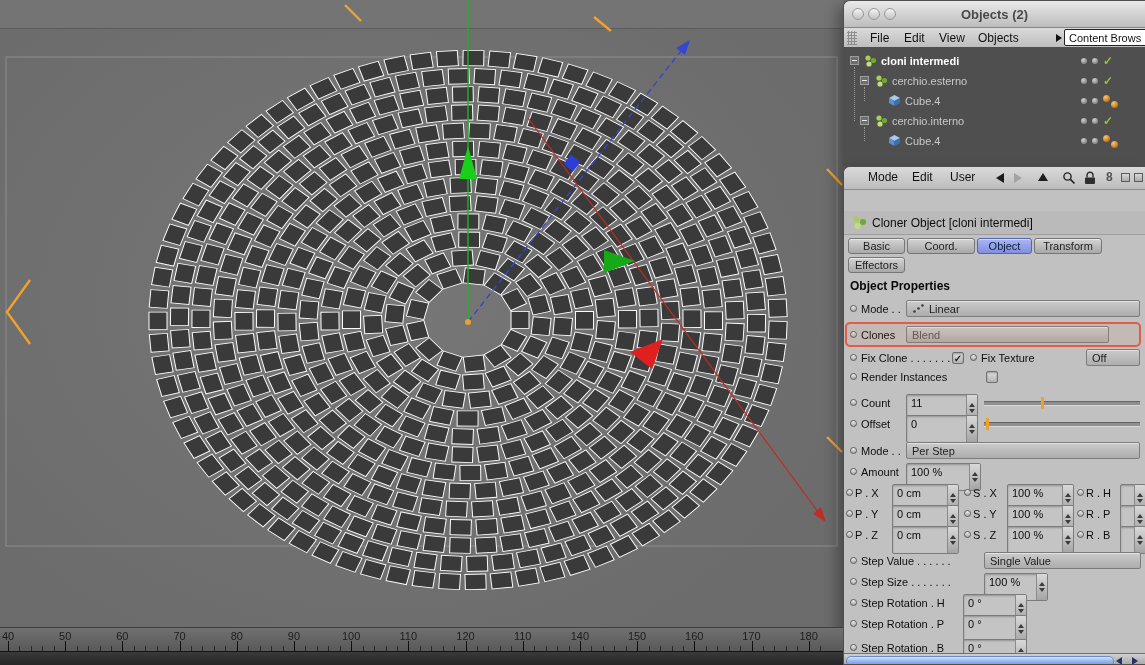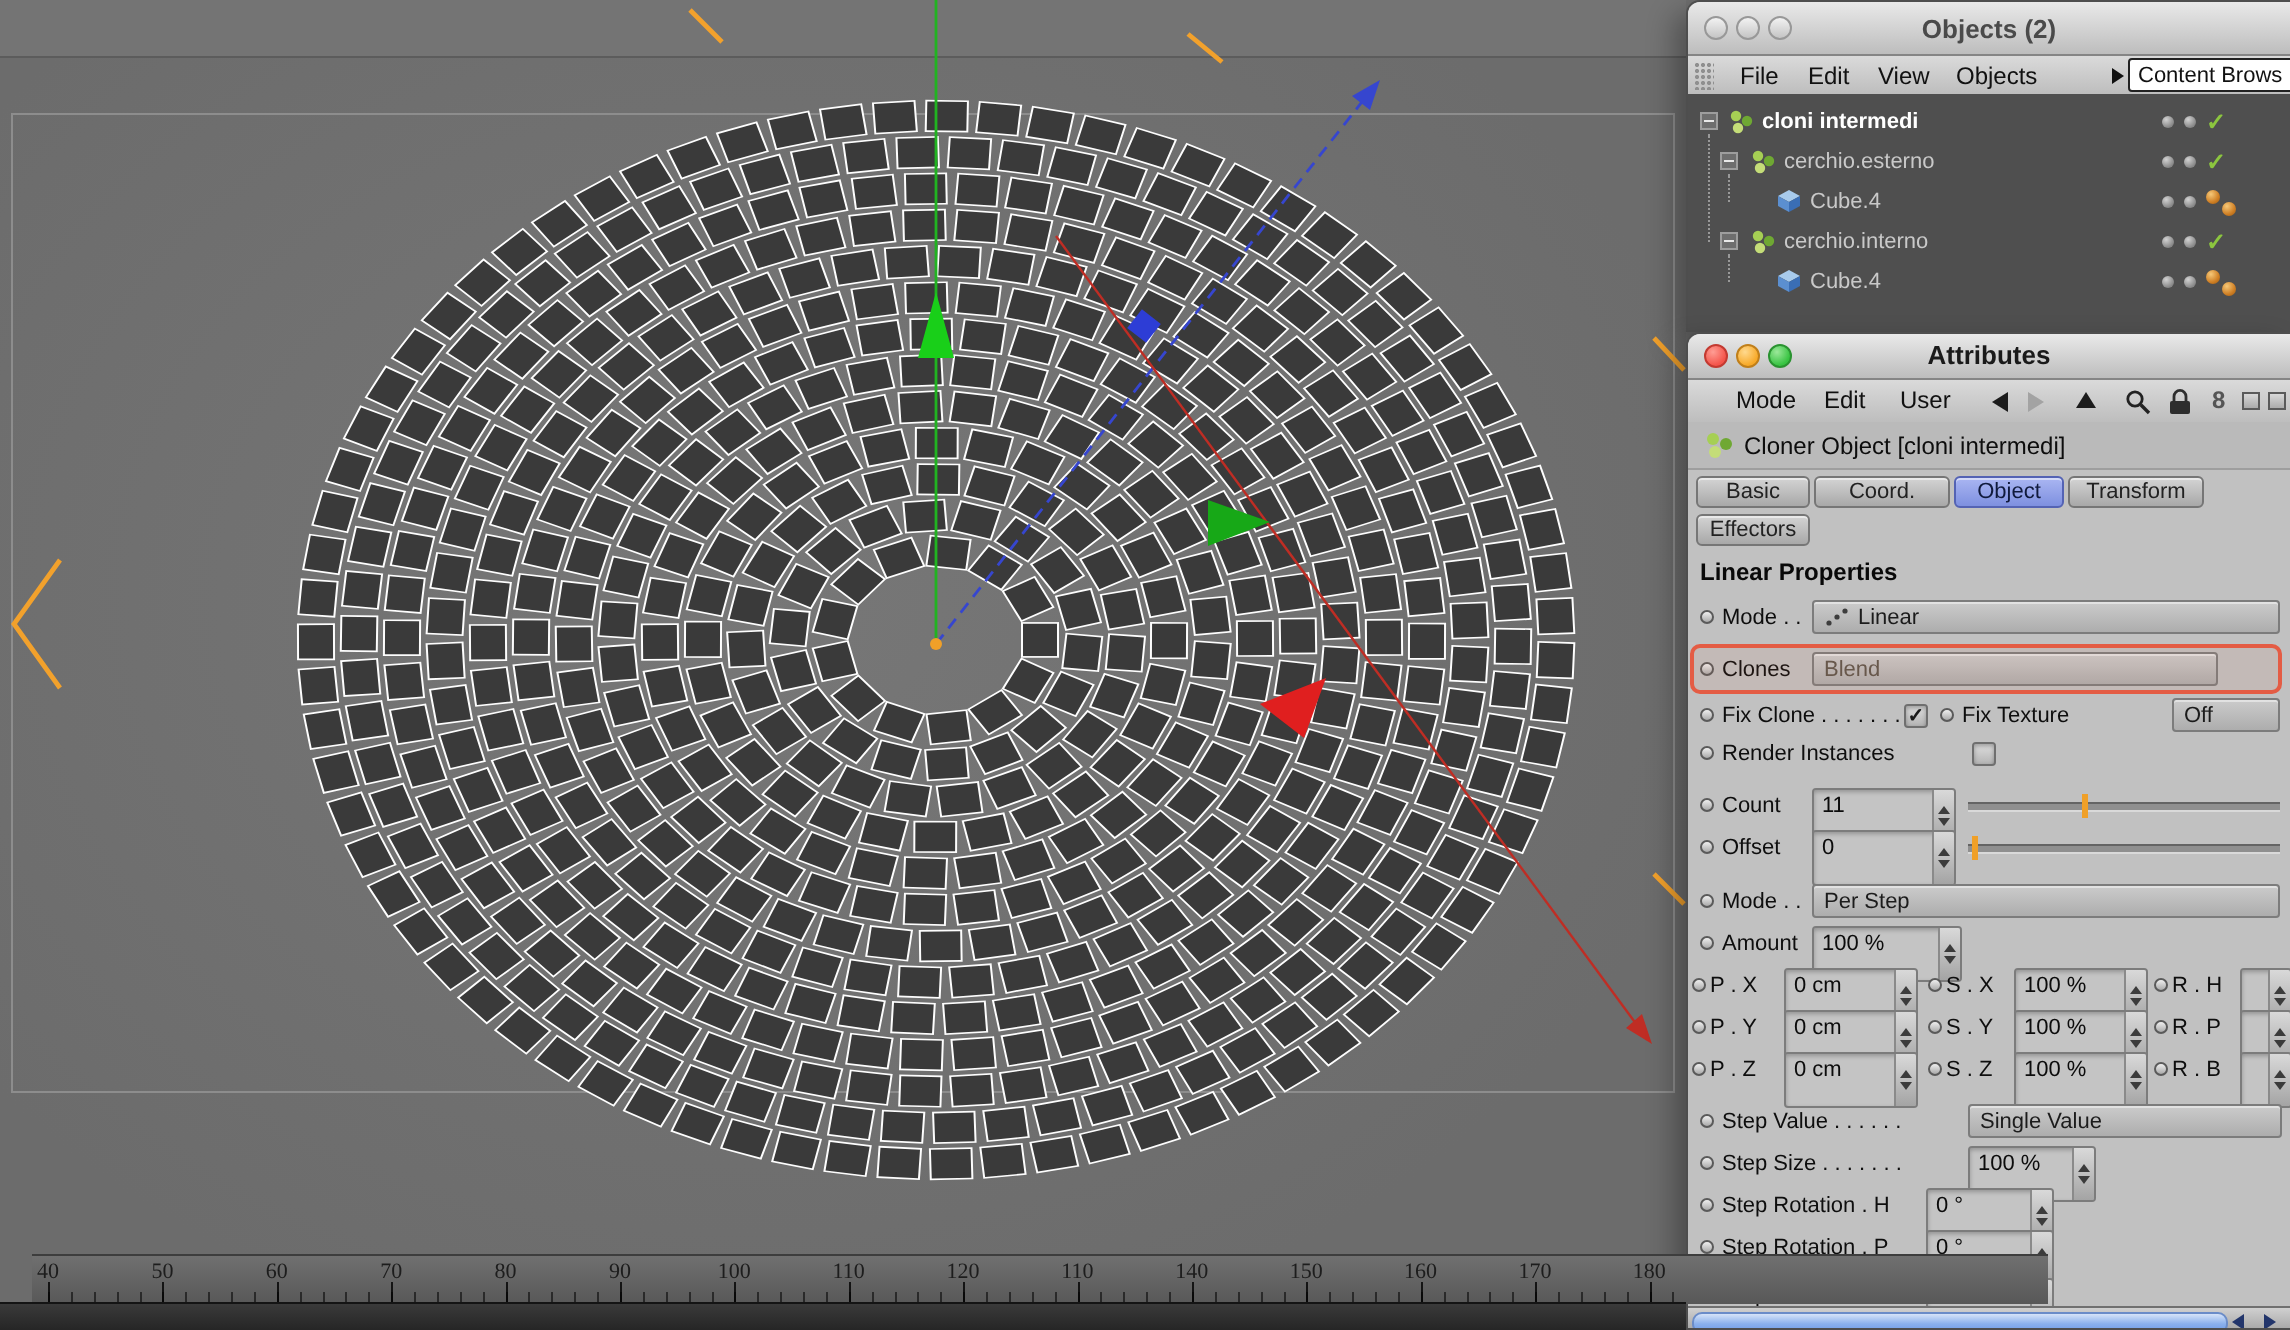--- a/index.html
+++ b/index.html
@@ -3,29 +3,29 @@
 <meta charset="utf-8">
 <style>
   html,body{margin:0;padding:0}
   body{width:1145px;height:665px;position:relative;overflow:hidden;
        font-family:"Liberation Sans",sans-serif;background:#6f6f6f;}
 
   
   #viewport{position:absolute;left:0;top:0;width:843px;height:665px;
             background:radial-gradient(ellipse at 45% 45%, #777 0%, #6c6c6c 75%);}
   #vp-svg{position:absolute;left:0;top:0;}
-  #ruler{position:absolute;left:16px;top:627px;width:1008px;height:24px;z-index:3;
+  #ruler{position:absolute;left:0;top:627px;width:843px;height:24px;z-index:3;
     color:#1d1d1d;border-top:1px solid #3d3d3d;
     background-image:
       repeating-linear-gradient(90deg, rgba(0,0,0,.55) 0 1px, transparent 1px 11.44px),
       repeating-linear-gradient(90deg, rgba(0,0,0,.8) 0 1px, transparent 1px 57.2px),
       linear-gradient(#707070,#585858);
     background-size:820px 6px,820px 11px,100% 100%;
     background-position:8px 100%,8px 100%,0 0;
-    background-repeat:no-repeat,no-repeat,no-repeat;font-family:Liberation Serif, serif;}
+    background-repeat:no-repeat,no-repeat,no-repeat;}
   .ruler-nums{position:absolute;left:-20.6px;top:2px;width:860px;display:flex}
   .ruler-nums span{width:57.2px;text-align:center;font-size:11px}
   #vp-bottom{position:absolute;left:0;top:651px;width:843px;height:14px;z-index:3;
     background:linear-gradient(#3a3a3a,#242424);border-top:1px solid #141414;}
 
   
   .window{position:absolute;left:843px;width:302px;overflow:hidden;box-sizing:border-box;
           background:#c1c1c1;border:1px solid #4e4e4e;border-right:none;
           box-shadow:-6px 6px 14px rgba(0,0,0,.3);}
   .titlebar{position:relative;border-bottom:1px solid #858585;
@@ -831,26 +831,20 @@
       <span class="vdot" style="left:237px"></span>
       <span class="vdot" style="left:248px"></span>
       <span class="odot1"></span>
       <span class="odot2"></span>
     </div>
 
   </div>
 </div>
 
 <div id="attributes-panel" class="window">
-  <div class="titlebar">
-    <div class="tl tl-red" style="left:8px"></div>
-    <div class="tl tl-yel" style="left:24px"></div>
-    <div class="tl tl-grn" style="left:40px"></div>
-    <div class="title">Attributes</div>
-  </div>
   <div class="menubar">
     <span class="mitem" style="left:24px">Mode</span>
     <span class="mitem" style="left:68px">Edit</span>
     <span class="mitem" style="left:106px">User</span>
     <span class="tri tri-back" style="left:152px"></span>
     <span class="tri tri-fwd" style="left:170px"></span>
     <span class="tri tri-up" style="left:194px"></span>
     <svg class="mi-ico" style="left:218px" width="14" height="14">
       <circle cx="5.5" cy="5.5" r="3.6" fill="none" stroke="#222" stroke-width="1.4"></circle>
       <line x1="8.4" y1="8.4" x2="12.5" y2="12.5" stroke="#222" stroke-width="1.7"></line>
@@ -872,21 +866,21 @@
     </svg>
     <span>Cloner Object [cloni intermedi]</span>
   </div>
 
   <div class="tab" style="left:4px;top:71px;width:57px">Basic</div>
   <div class="tab" style="left:63px;top:71px;width:68px">Coord.</div>
   <div class="tab selected" style="left:133px;top:71px;width:55px">Object</div>
   <div class="tab" style="left:190px;top:71px;width:68px">Transform</div>
   <div class="tab" style="left:4px;top:90px;width:57px">Effectors</div>
 
-  <div class="section-title">Linear Properties</div>
+  <div class="section-title">Object Properties</div>
 
   <div class="arow" style="top:132px">
     <span class="pdot" style="left:6px"></span>
     <span class="albl" style="left:17px">Mode . .</span>
     <div class="dropdown" style="left:62px;width:234px">
       <svg width="13" height="11" style="margin-right:4px">
         <circle cx="2.5" cy="8.5" r="1.3" fill="#3d3d3d"></circle>
           <circle cx="6.5" cy="5.5" r="1.3" fill="#3d3d3d"></circle>
           <circle cx="10.5" cy="2.5" r="1.3" fill="#3d3d3d"></circle>
       </svg>

